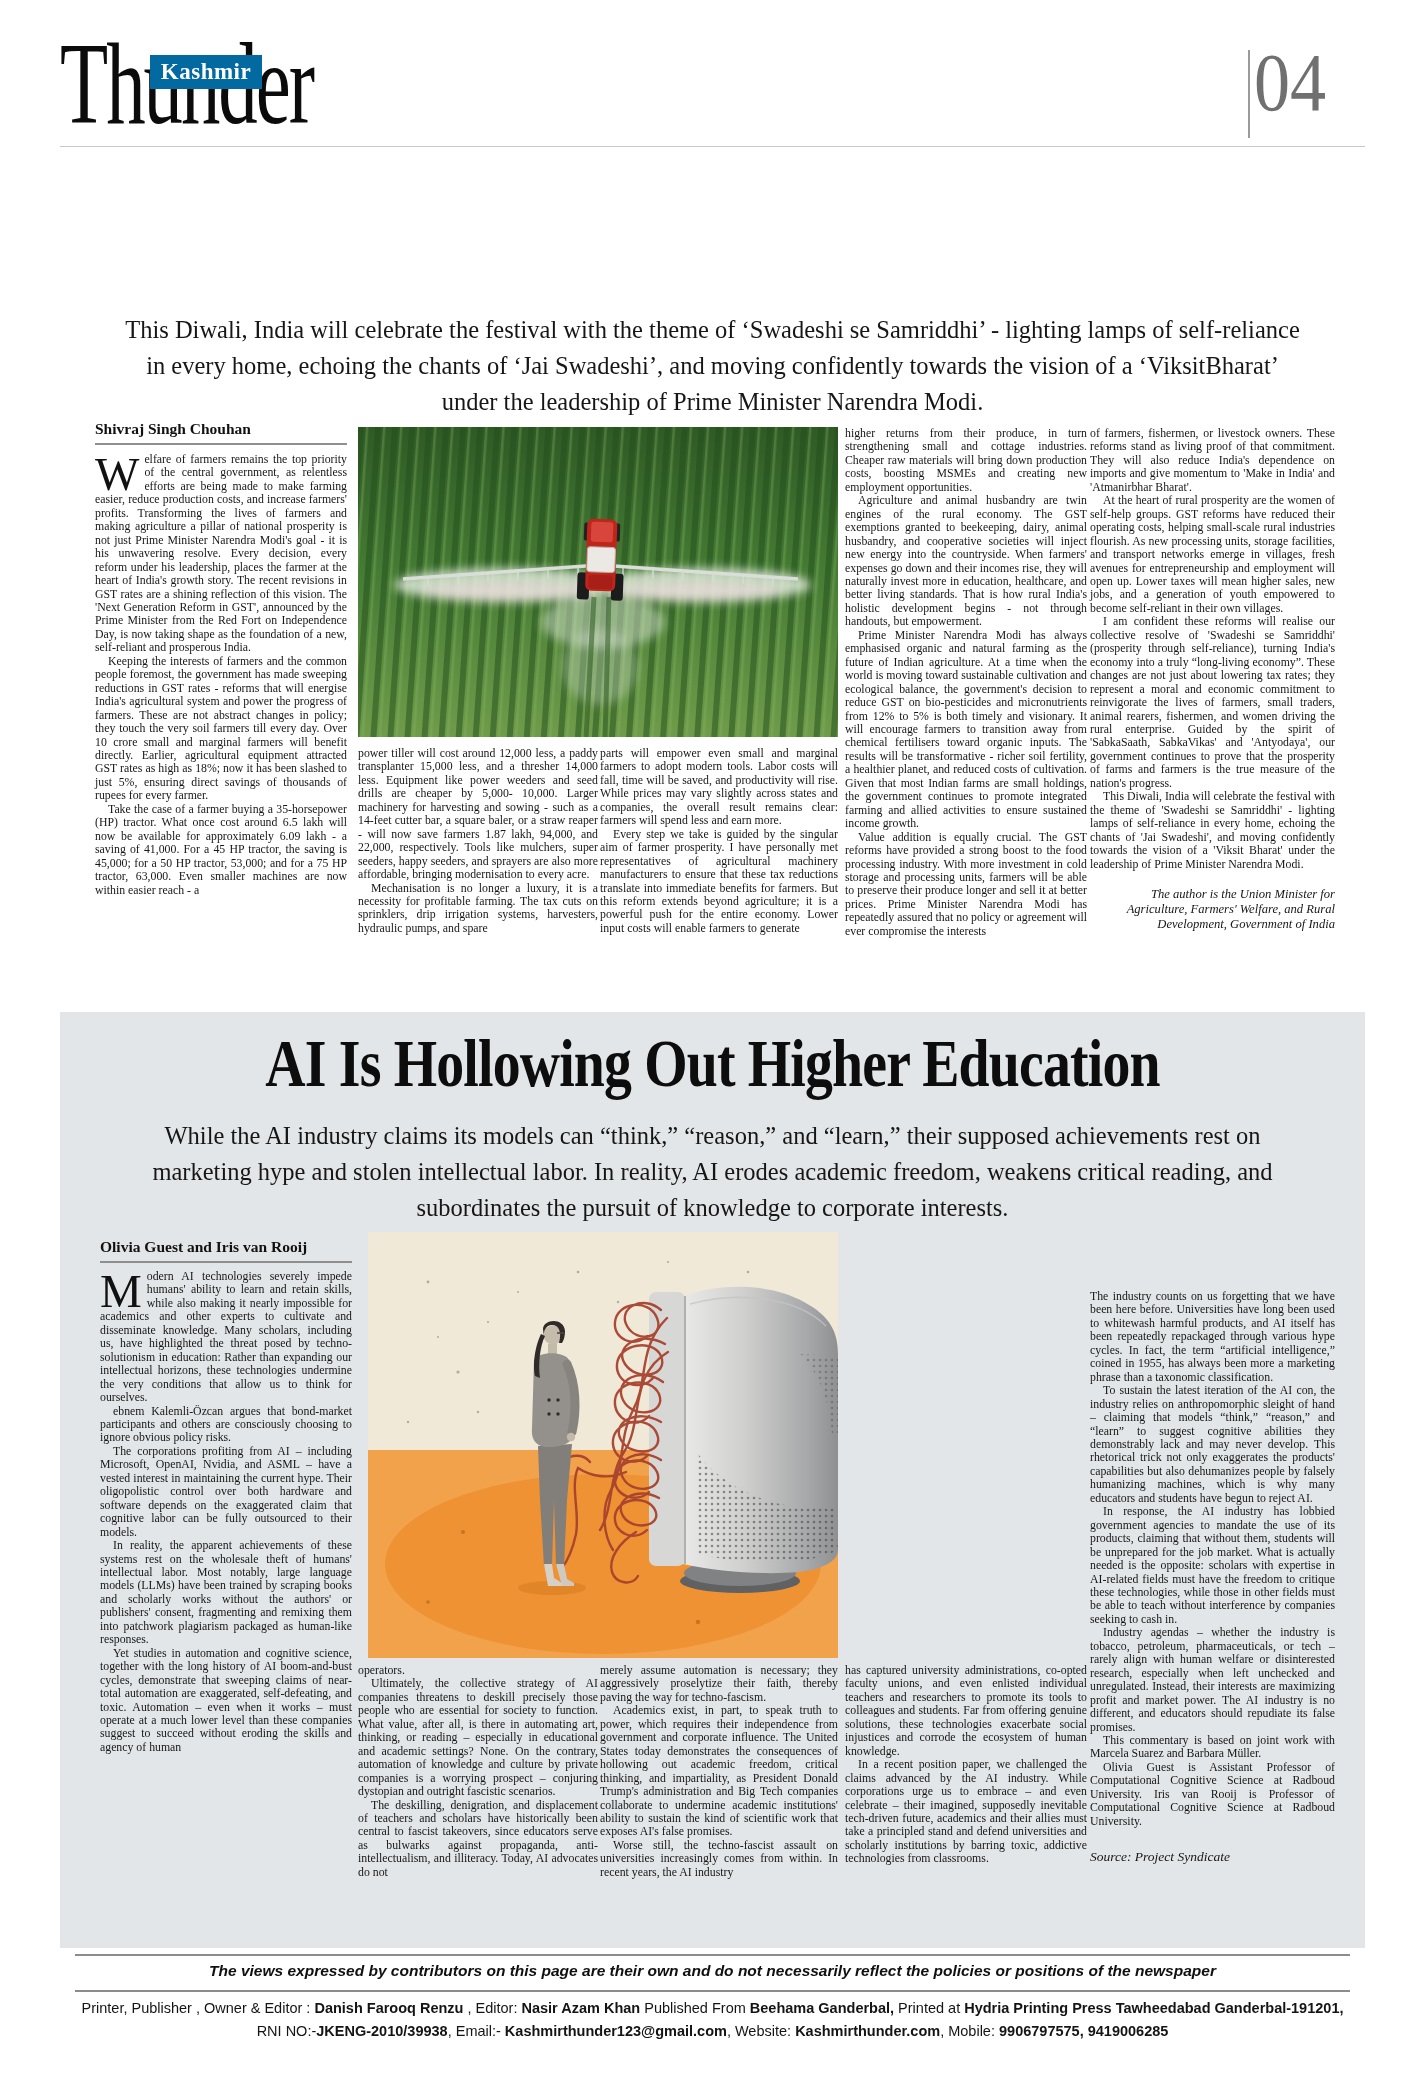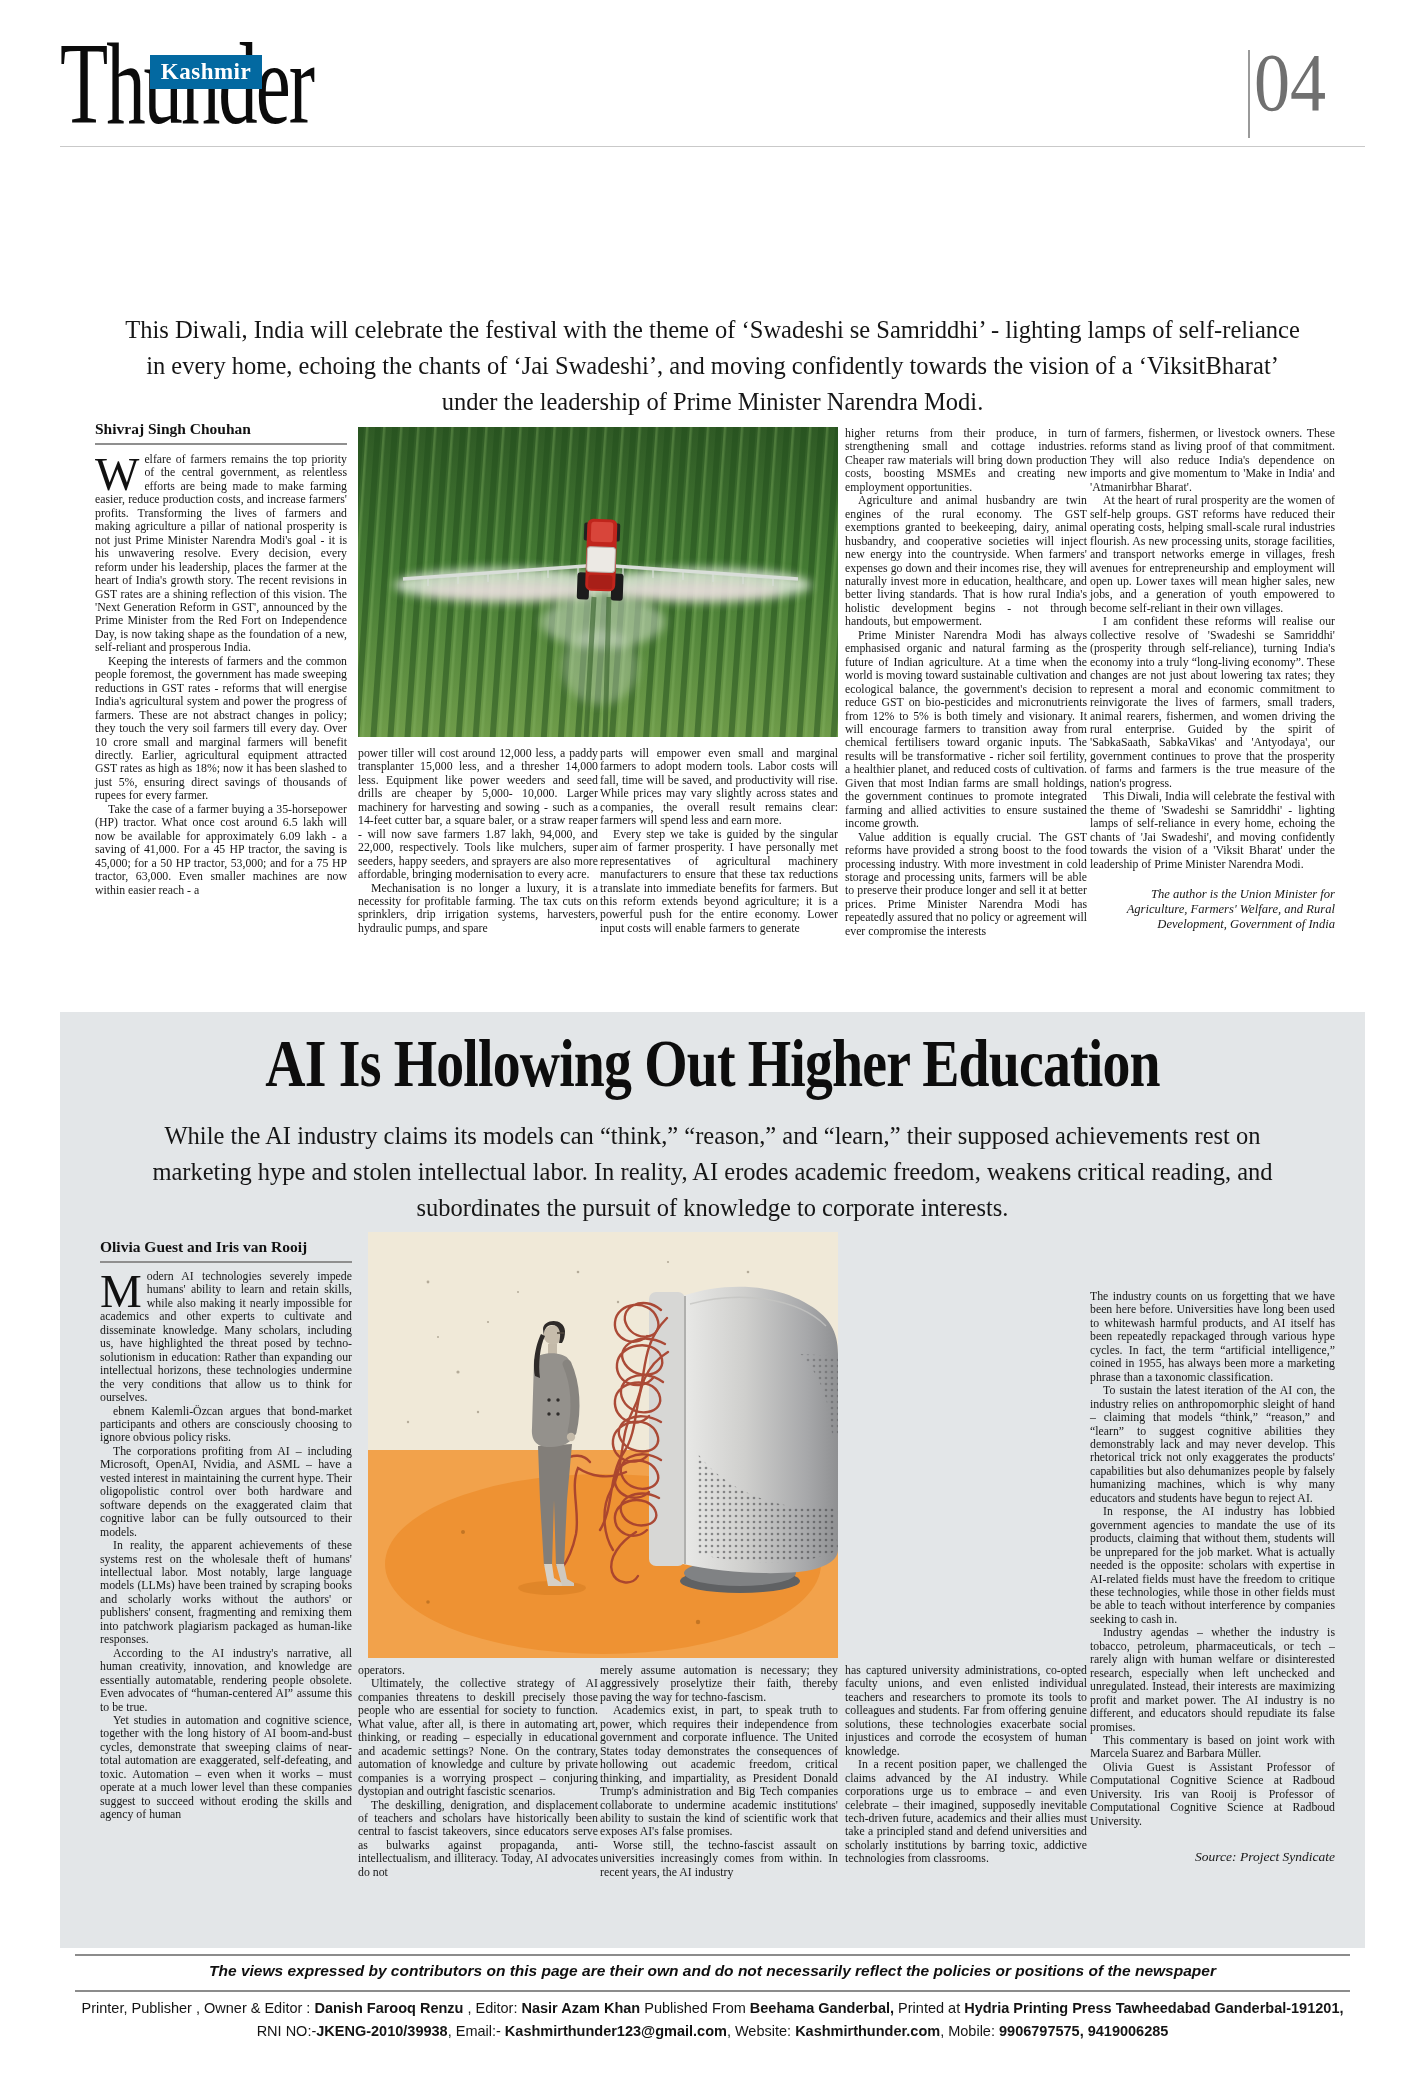--- a/index.html
+++ b/index.html
@@ -47,21 +47,21 @@
   .a2-headline{position:absolute;left:60px;top:1030px;width:1305px;text-align:center;color:#0d0d0d;}
   .hl2-line{font-size:68px;line-height:66px;font-weight:700;letter-spacing:-1px;
         transform:scaleX(0.82);transform-origin:center;white-space:nowrap;}
   .a2-standfirst{position:absolute;left:150px;top:1118px;width:1125px;text-align:center;
         font-size:24.5px;line-height:36px;color:#161616;}
   .c1b{left:100px;top:1270px;width:252px;height:668px;}
   .c2b{left:358px;top:1664px;width:240px;height:276px;}
   .c3b{left:600px;top:1664px;width:238px;height:276px;}
   .c4b{left:845px;top:1664px;width:242px;height:276px;}
   .c5b{left:1090px;top:1290px;width:245px;height:695px;}
-  .source{font-style:italic;text-align:right;margin-top:22px !important;font-size:13.5px;
+  .source{font-style:italic;text-align:left;margin-top:22px !important;font-size:13.5px;
         text-indent:0 !important;}
   .photo2{position:absolute;left:368px;top:1232px;width:470px;height:426px;}
   
   .foot-rule{position:absolute;left:75px;width:1275px;height:2px;background:#8c8c8c;}
   .fr1{top:1954px;} .fr2{top:1990px;}
   .disclaimer{position:absolute;left:75px;top:1962px;width:1275px;text-align:center;
         font-family:"Liberation Sans",sans-serif;font-style:italic;font-weight:700;
         font-size:15.5px;color:#101010;}
   .pub-line{position:absolute;left:60px;width:1305px;text-align:center;
         font-family:"Liberation Sans",sans-serif;font-size:14.5px;color:#141414;}
@@ -180,21 +180,20 @@
   </div>
   <div class="a2-standfirst">While the AI industry claims its models can “think,” “reason,” and “learn,” their supposed achievements rest on marketing hype and stolen intellectual labor. In reality, AI erodes academic freedom, weakens critical reading, and subordinates the pursuit of knowledge to corporate interests.</div>
 
   <div class="byline b2">Olivia Guest and Iris van Rooij</div>
 
   <div class="col c1b">
     <p class="lead"><span class="dropcap">M</span><span>odern AI technologies severely impede humans' ability to learn and retain skills, while also making it nearly impossible for academics and other experts to cultivate and disseminate knowledge. Many scholars, including us, have highlighted the threat posed by techno-solutionism in education: Rather than expanding our intellectual horizons, these technologies undermine the very conditions that allow us to think for ourselves.</span></p>
   <p>ebnem Kalemli-Özcan argues that bond-market participants and others are consciously choosing to ignore obvious policy risks.</p>
       <p>The corporations profiting from AI – including Microsoft, OpenAI, Nvidia, and ASML – have a vested interest in maintaining the current hype. Their oligopolistic control over both hardware and software depends on the exaggerated claim that cognitive labor can be fully outsourced to their models.</p>
       <p>In reality, the apparent achievements of these systems rest on the wholesale theft of humans' intellectual labor. Most notably, large language models (LLMs) have been trained by scraping books and scholarly works without the authors' or publishers' consent, fragmenting and remixing them into patchwork plagiarism packaged as human-like responses.</p>
-      <p>According to the AI industry's narrative, all human creativity, innovation, and knowledge are essentially automatable, rendering people obsolete. Even advocates of “human-centered AI” assume this to be true.</p>
       <p>Yet studies in automation and cognitive science, together with the long history of AI boom-and-bust cycles, demonstrate that sweeping claims of near-total automation are exaggerated, self-defeating, and toxic. Automation – even when it works – must operate at a much lower level than these companies suggest to succeed without eroding the skills and agency of human</p>
     </div>
 
   <svg class="photo2" viewBox="0 0 470 426" preserveAspectRatio="none">
     <defs>
       <linearGradient id="crtg" x1="0" y1="0" x2="1" y2="0">
         <stop offset="0" stop-color="#e9e9e7"></stop>
         <stop offset="0.4" stop-color="#cfcfcd"></stop>
         <stop offset="0.8" stop-color="#a7a8aa"></stop>
         <stop offset="1" stop-color="#8f9092"></stop>

